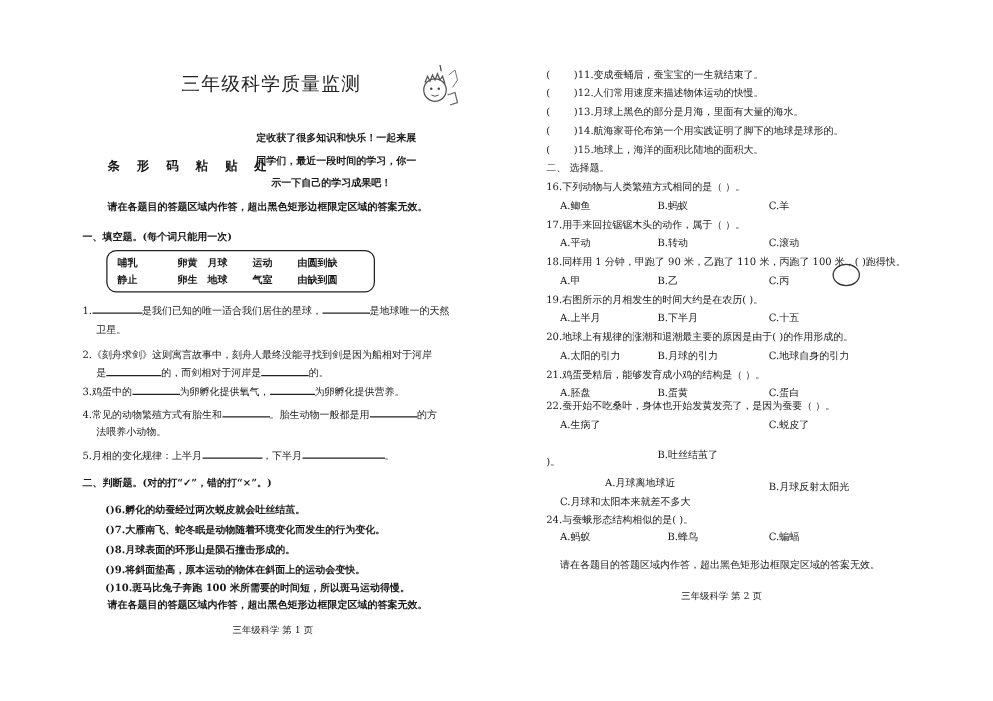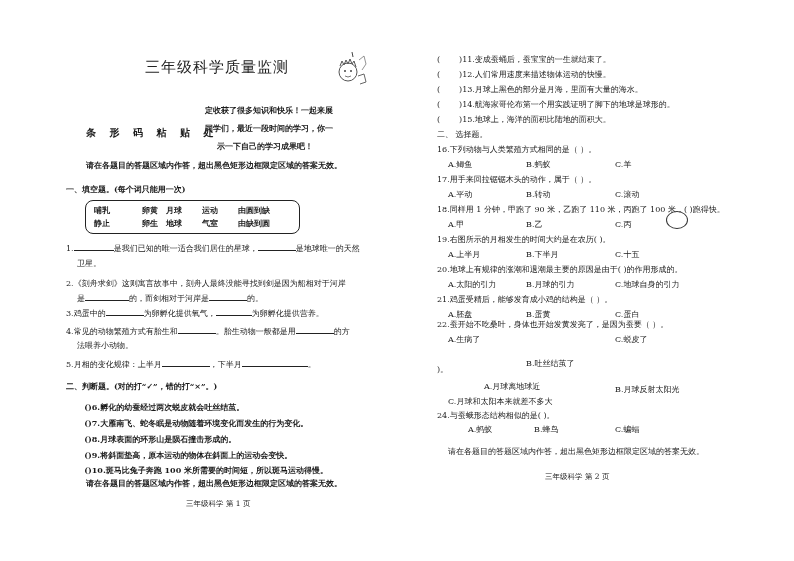--- a/index.html
+++ b/index.html
@@ -157,21 +157,21 @@
   <div class="abs opt" style="left:51px; top:334px;">A.生病了</div>
   <div class="abs opt" style="left:129px; top:334px;margin-top:24px;">B.吐丝结茧了</div>
   <div class="abs opt" style="left:218px; top:334px;">C.蜕皮了</div>
 
   <div class="abs rq" style="left:40px; top:364px;">)。</div>
   <div class="abs opt" style="left:51px; top:381px;margin-left:36px;">A.月球离地球近</div>
   <div class="abs opt" style="left:218px; top:384px;">B.月球反射太阳光</div>
   <div class="abs opt" style="left:51px; top:396px;">C.月球和太阳本来就差不多大</div>
 
   <div class="abs rq" style="left:40px; top:410px;">24.与蚕蛾形态结构相似的是(    )。</div>
-  <div class="abs opt" style="left:51px; top:424px;margin-left:20px;">A.蚂蚁</div>
+  <div class="abs opt" style="left:51px; top:424px;">A.蚂蚁</div>
   <div class="abs opt" style="left:137px; top:424px;">B.蜂鸟</div>
   <div class="abs opt" style="left:218px; top:424px;">C.蝙蝠</div>
 
   <div class="abs notice" style="left:51px; top:446px; font-weight:normal;">请在各题目的答题区域内作答，超出黑色矩形边框限定区域的答案无效。</div>
 
   <div class="abs footer" style="left:148px; top:472px;">三年级科学 第 2 页</div>
 </div>
 
 <div class="moon"></div>
 

